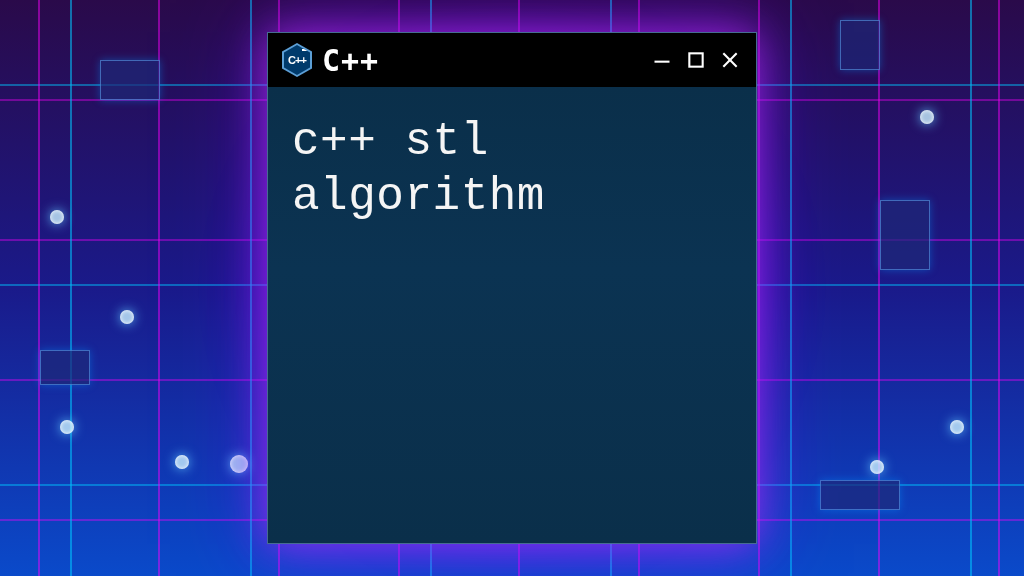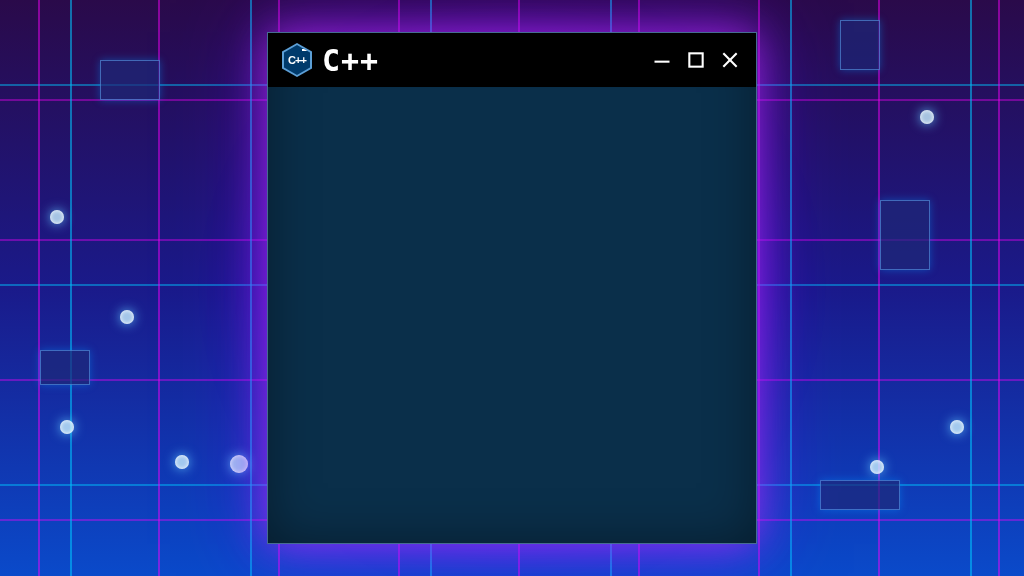--- a/index.html
+++ b/index.html
@@ -229,13 +229,17 @@
           </svg>
       </div>
       <div class="ctrl" title="close">
         <svg viewBox="0 0 24 24">
             <line x1="4" y1="4" x2="20" y2="20"></line>
             <line x1="20" y1="4" x2="4" y2="20"></line>
           </svg>
       </div>
     </div>
   </div>
+  <div class="terminal-body">
+    <div class="terminal-text">c++ stl
+algorithm</div>
+  </div>
 </div>
 
 </body></html>

